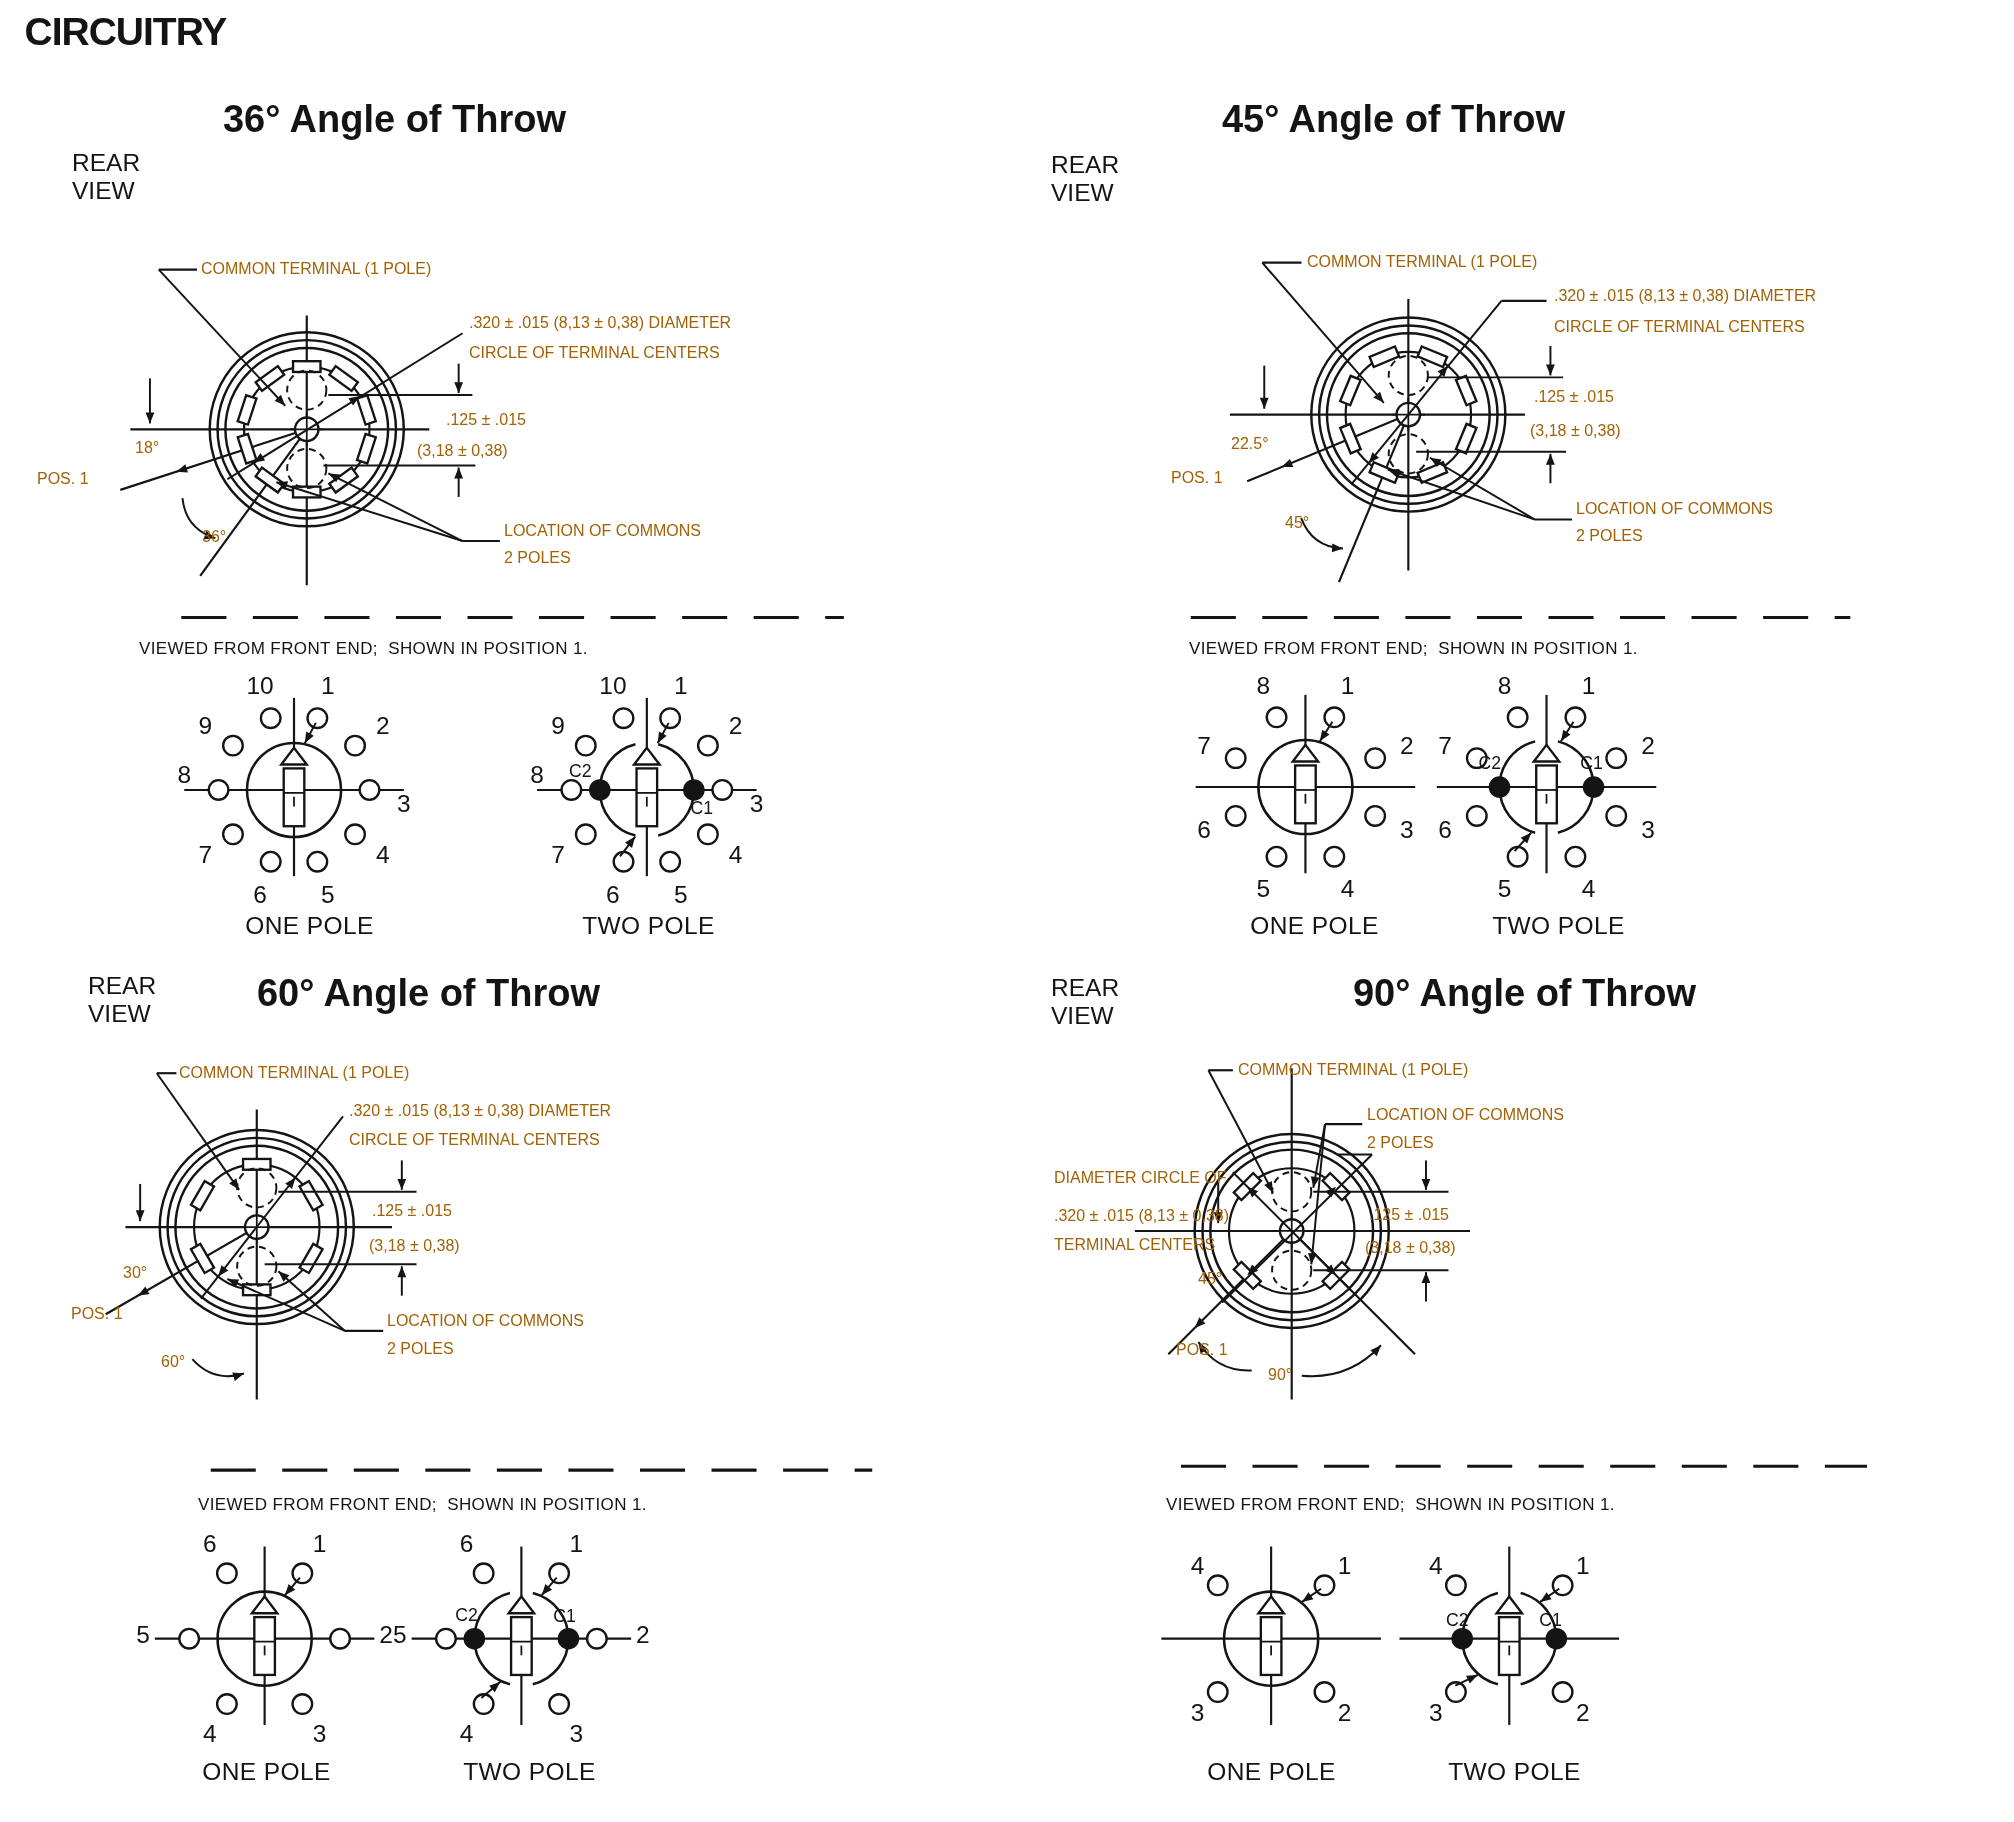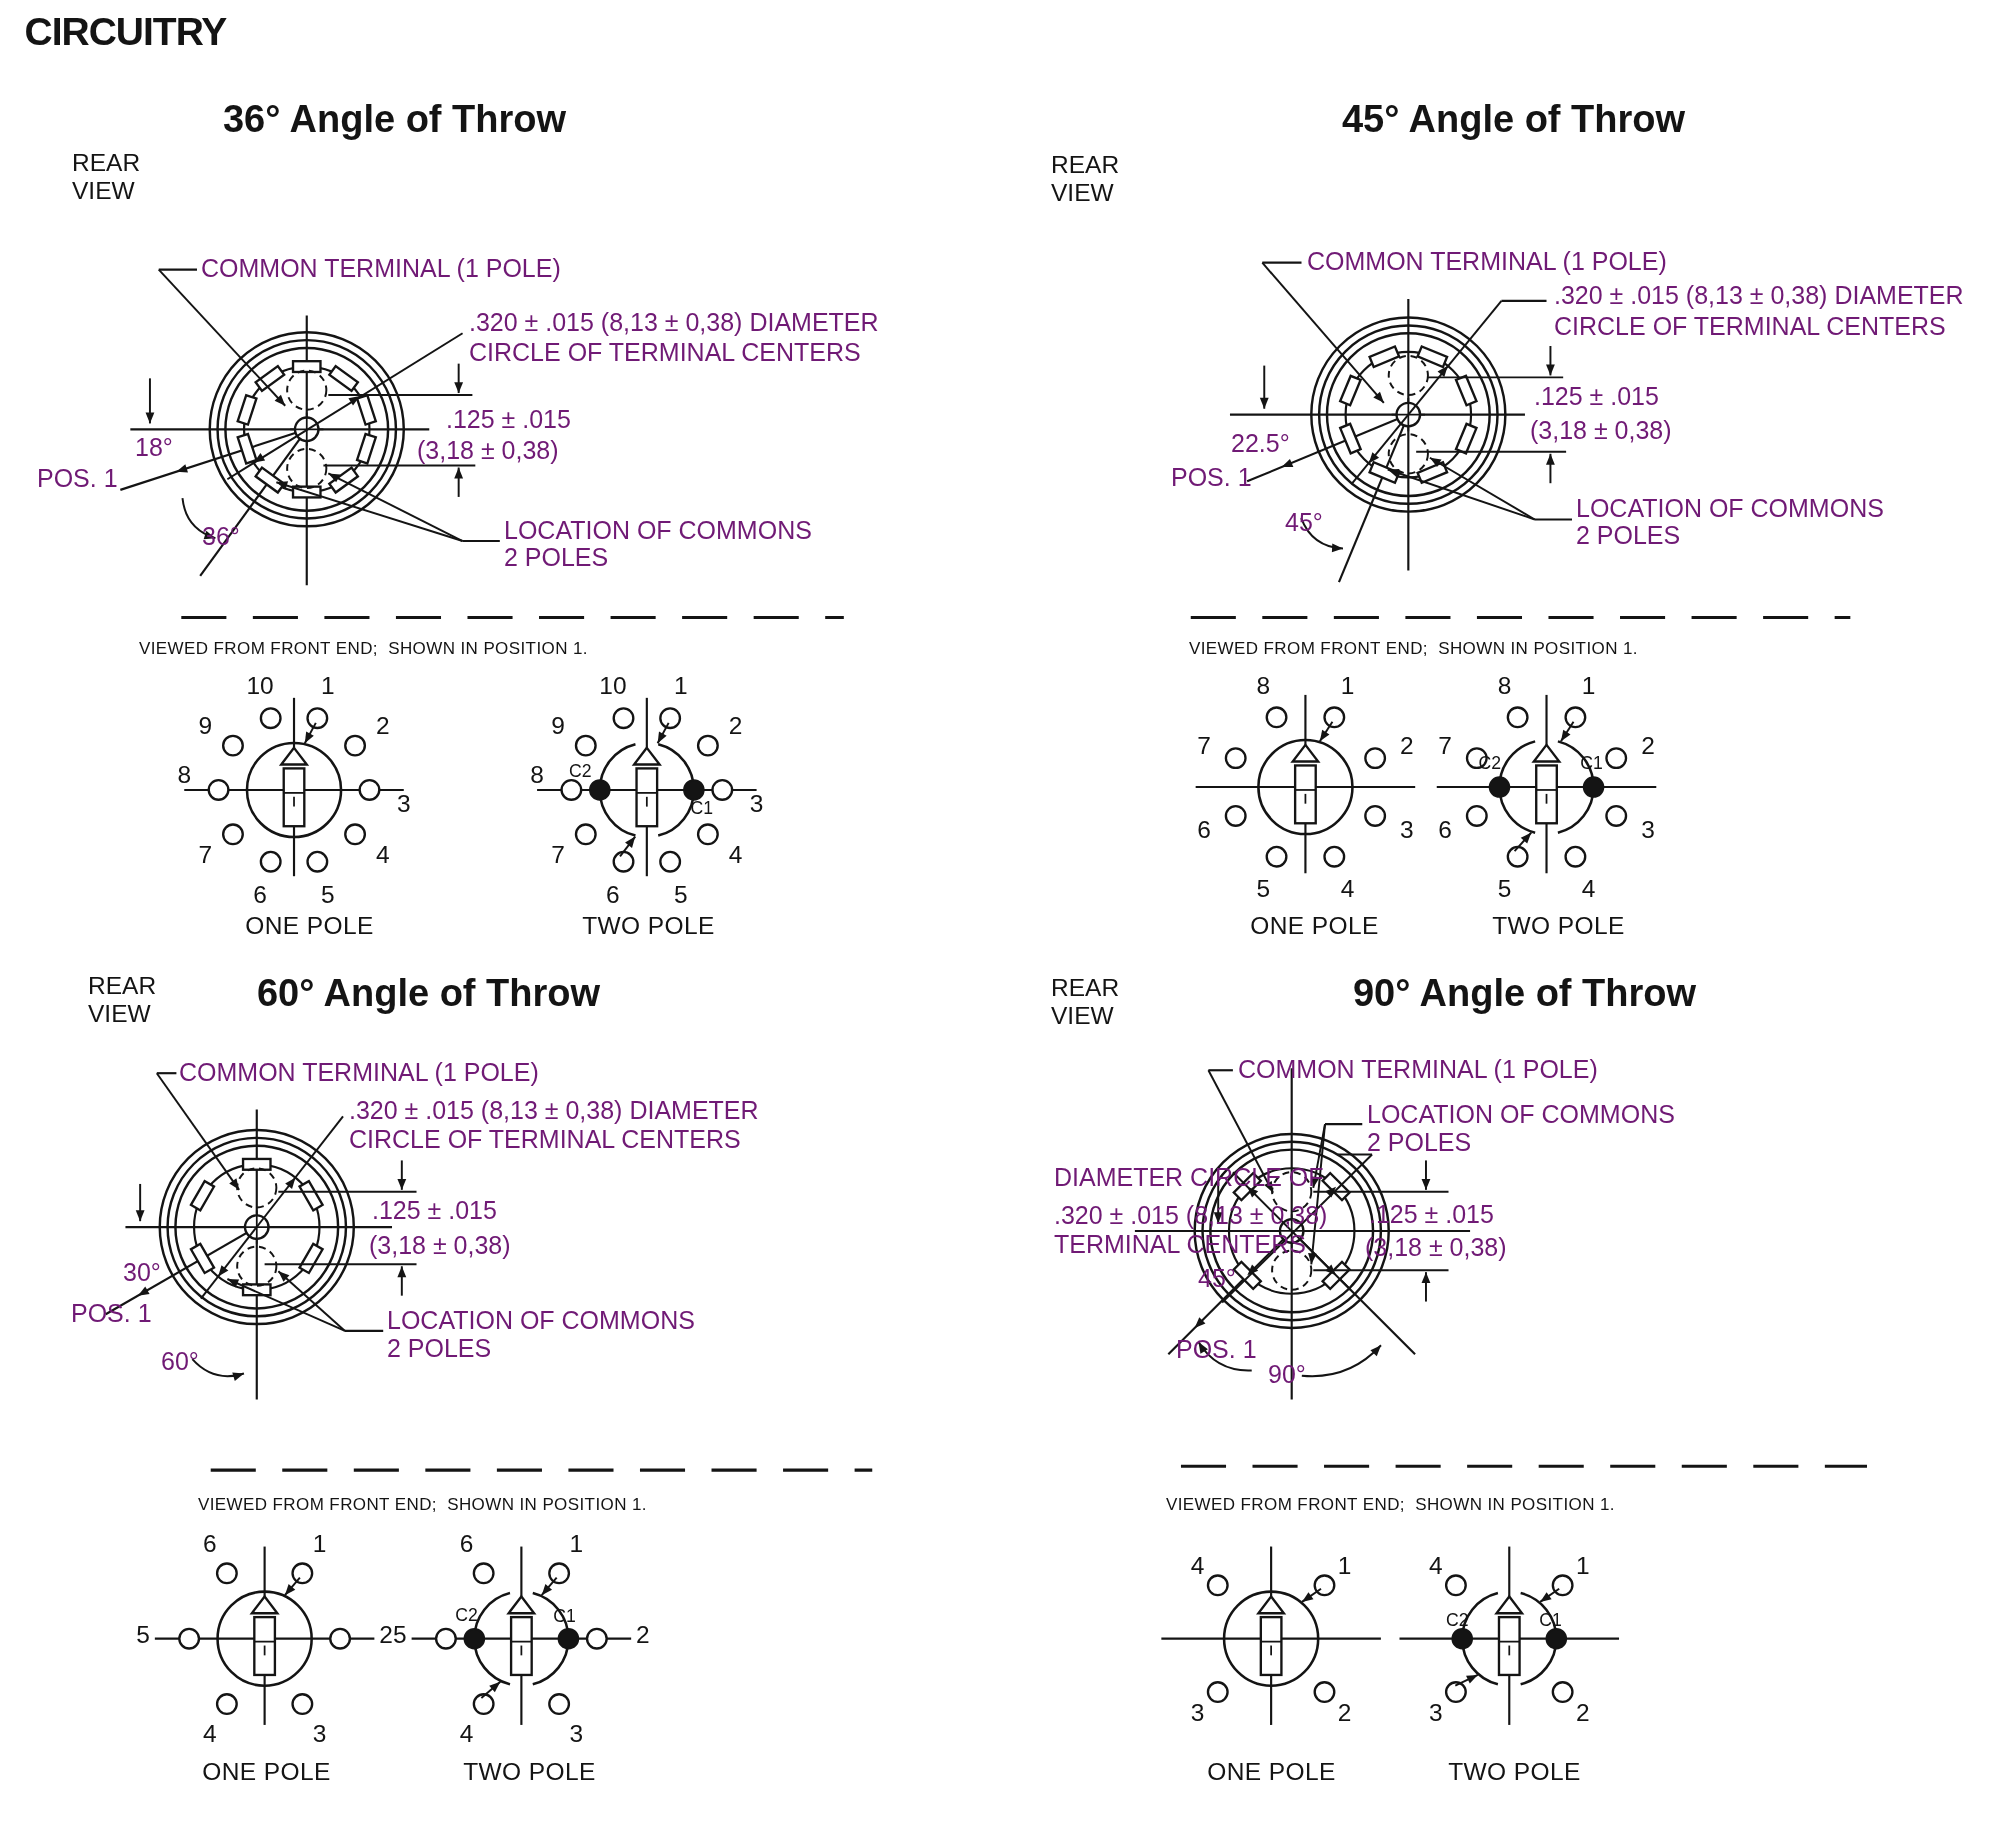--- a/index.html
+++ b/index.html
@@ -1,19 +1,19 @@
 <!DOCTYPE html>
 <html><head>
 <meta charset="utf-8">
 <style>
   html,body{margin:0;padding:0;background:#fff;}
   #page{position:relative;width:2014px;height:1822px;background:#fff;overflow:hidden;
         font-family:"Liberation Sans","DejaVu Sans",sans-serif;color:#141414;}
   #art{position:absolute;left:0;top:0;}
-  .lbl{position:absolute;font-size:25px;line-height:25.5px;white-space:nowrap;color:#701a75;}
+  .lbl{position:absolute;font-size:16px;line-height:25.5px;white-space:nowrap;color:#a16207;}
   .ttl{position:absolute;width:451px;text-align:center;font-size:38px;font-weight:bold;white-space:nowrap;}
   .pgt{position:absolute;left:24.5px;top:9.8px;font-size:39px;font-weight:bold;letter-spacing:-1px;}
   .rv{position:absolute;font-size:24.5px;font-weight:normal;line-height:28px;white-space:pre-line;}
   .vw{position:absolute;font-size:17px;white-space:pre;letter-spacing:0.4px;}
   .cap{position:absolute;width:235px;text-align:center;font-size:24.5px;letter-spacing:0.4px;white-space:nowrap;}
   svg text{font-family:"Liberation Sans","DejaVu Sans",sans-serif;fill:#141414;}
   .num{font-size:25px;}
   .cl{font-size:18px;}
 </style>
 </head>
@@ -463,21 +463,21 @@
       <div class="lbl" style="left: 446px; top: 407px;">.125 ± .015</div>
       <div class="lbl" style="left: 417px; top: 438px;">(3,18 ± 0,38)</div>
       <div class="lbl" style="left: 135px; top: 435px;">18°</div>
       <div class="lbl" style="left: 37px; top: 466px;">POS. 1</div>
       <div class="lbl" style="left: 157px; top: 524px; margin-left: 45px;">36°</div>
       <div class="lbl" style="left: 504px; top: 518px;">LOCATION OF COMMONS</div>
       <div class="lbl" style="left: 504px; top: 545px;">2 POLES</div>
       <div class="vw" style="left: 139px; top: 639px;">VIEWED FROM FRONT END;  SHOWN IN POSITION 1.</div>
       <div class="cap" style="left: 192px; top: 912px; width: 235px;">ONE POLE</div>
       <div class="cap" style="left: 531px; top: 912px; width: 235px;">TWO POLE</div>
-      <div class="ttl" style="left: 1288px; top: 98px; width: 451px;">45° Angle of Throw</div>
+      <div class="ttl" style="left: 1168px; top: 98px; width: 451px;">45° Angle of Throw</div>
       <div class="rv" style="left: 1051px; top: 151px;">REAR
 VIEW</div>
       <div class="lbl" style="left: 1307px; top: 249px;">COMMON TERMINAL (1 POLE)</div>
       <div class="lbl" style="left: 1554px; top: 283px;">.320 ± .015 (8,13 ± 0,38) DIAMETER</div>
       <div class="lbl" style="left: 1554px; top: 314px;">CIRCLE OF TERMINAL CENTERS</div>
       <div class="lbl" style="left: 1534px; top: 384px;">.125 ± .015</div>
       <div class="lbl" style="left: 1530px; top: 418px;">(3,18 ± 0,38)</div>
       <div class="lbl" style="left: 1231px; top: 431px;">22.5°</div>
       <div class="lbl" style="left: 1171px; top: 465px;">POS. 1</div>
       <div class="lbl" style="left: 1285px; top: 510px;">45°</div>

